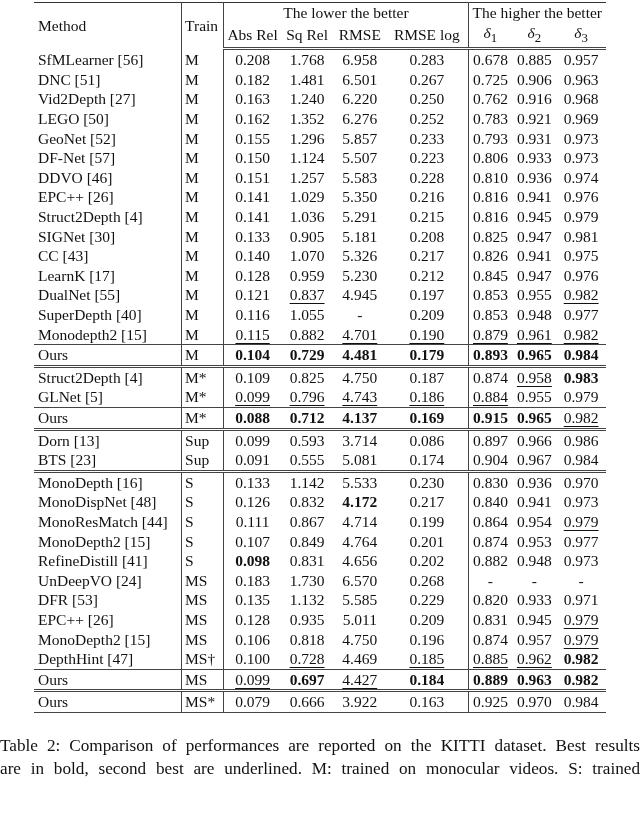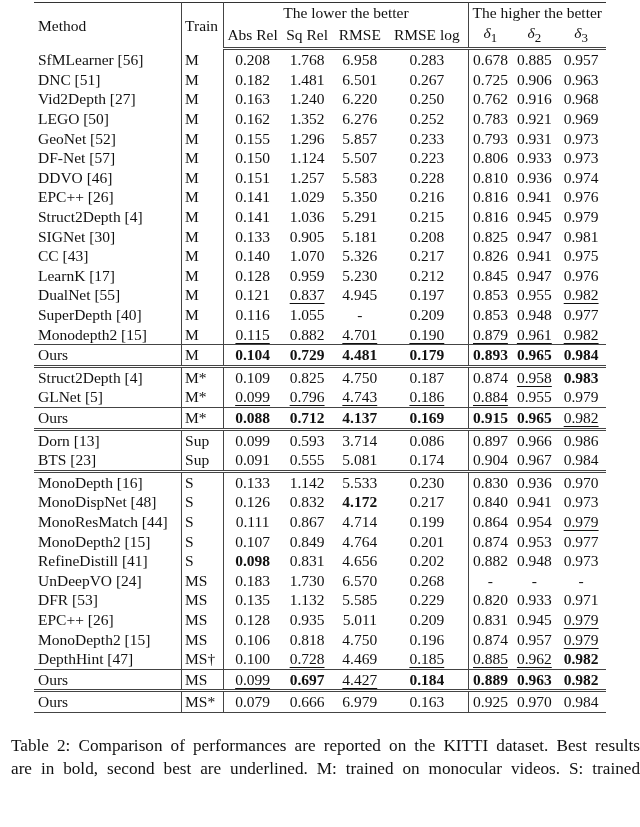--- a/index.html
+++ b/index.html
@@ -19,21 +19,21 @@
   .c-d2 { width:38px; }
   .c-d3 { width:44px; }
   .hdr-group { text-align:center; }
   .b { font-weight:bold !important; }
   .u { text-decoration:underline; text-underline-offset:3px; }
   tr.dbl-top td { border-top:3px double #444; }
   tr.sgl-top td { border-top:1px solid #444; }
   tr.hdr2 td { border-bottom:3px double #444; }
   .delta { font-style:italic; }
   .caption { position:absolute; left:0; top:735px; width:640px; font-size:17.2px; line-height:22.5px; text-align:justify; }
-  .cap-line { display:block; text-align:justify; text-align-last:justify; white-space:nowrap;padding-left:11px; }
+  .cap-line { display:block; text-align:justify; text-align-last:justify; white-space:nowrap; }
 </style>
 </head>
 <body>
 
 <div class="wrap">
   <table class="res">
     <thead>
       <tr class="top">
         <td class="c-method" rowspan="2" style="vertical-align:middle;margin-left:36px;">Method</td>
         <td class="c-train" rowspan="2" style="vertical-align:middle;">Train</td>
@@ -401,21 +401,21 @@
           <td class="num c-rlog"><span class="b">0.184</span></td>
           <td class="num c-d1"><span class="b">0.889</span></td>
           <td class="num c-d2"><span class="b">0.963</span></td>
           <td class="num c-d3"><span class="b">0.982</span></td>
         </tr>
         <tr class="dbl-top">
           <td class="c-method" style="border-bottom: 1px solid rgb(68, 68, 68);">Ours</td>
           <td class="c-train" style="border-bottom: 1px solid rgb(68, 68, 68);">MS*</td>
           <td class="num c-abs" style="border-bottom: 1px solid rgb(68, 68, 68); font-family: Liberation Serif, serif;"><span>0.079</span></td>
           <td class="num c-sq" style="border-bottom: 1px solid rgb(68, 68, 68);"><span>0.666</span></td>
-          <td class="num c-rmse" style="border-bottom: 1px solid rgb(68, 68, 68);"><span>6.979</span></td>
+          <td class="num c-rmse" style="border-bottom: 1px solid rgb(68, 68, 68);"><span>3.922</span></td>
           <td class="num c-rlog" style="border-bottom: 1px solid rgb(68, 68, 68);"><span>0.163</span></td>
           <td class="num c-d1" style="border-bottom: 1px solid rgb(68, 68, 68);"><span>0.925</span></td>
           <td class="num c-d2" style="border-bottom: 1px solid rgb(68, 68, 68);"><span>0.970</span></td>
           <td class="num c-d3" style="border-bottom: 1px solid rgb(68, 68, 68);"><span>0.984</span></td>
         </tr>
       </tbody>
   </table>
 
   <div class="caption">
     <span class="cap-line">Table 2: Comparison of performances are reported on the KITTI dataset. Best results</span>

